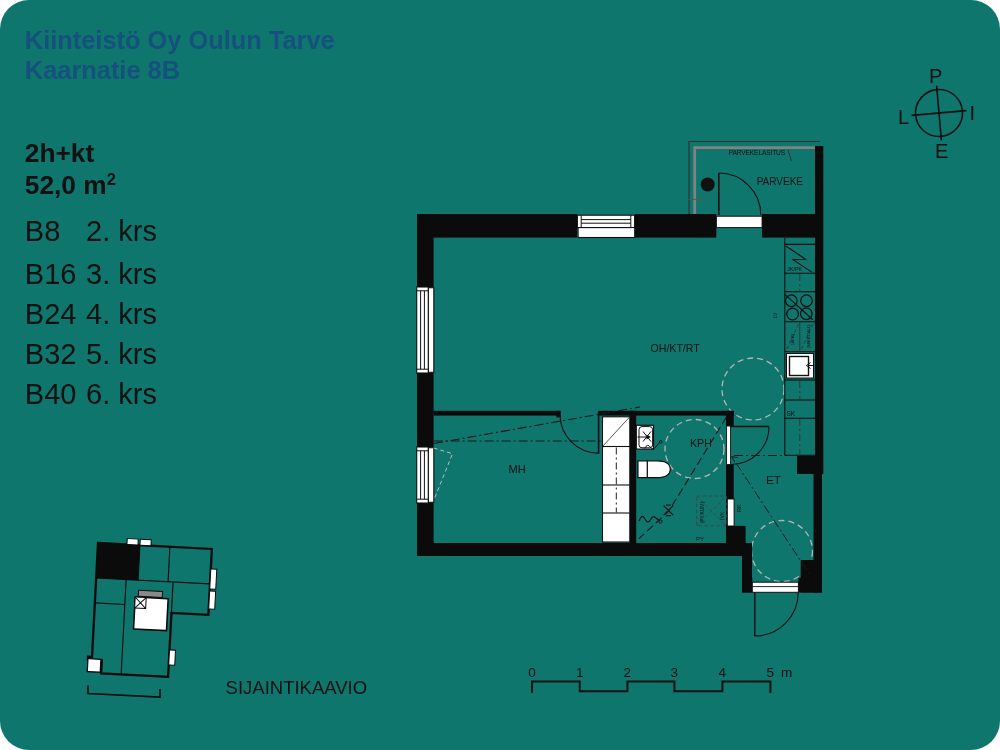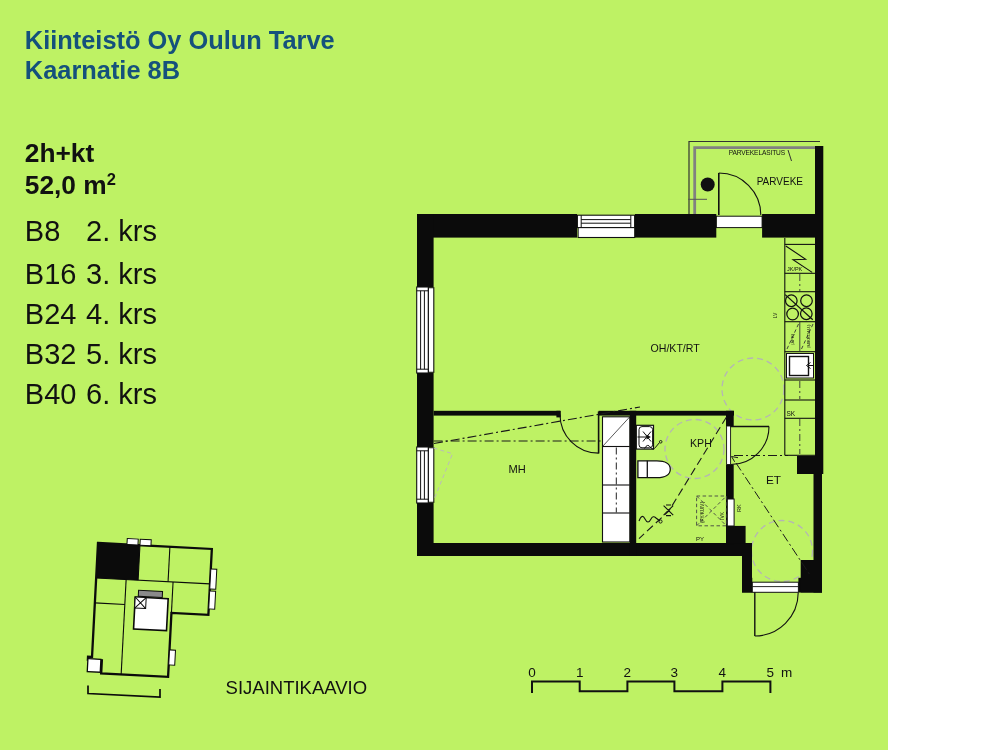--- a/index.html
+++ b/index.html
@@ -1,17 +1,17 @@
 <!DOCTYPE html>
 <html><head>
 <meta charset="utf-8">
 <style>
   html,body{margin:0;padding:0;background:#fff;}
-  #page{position:relative;width:888px;height:750px;background:#bef264;overflow:hidden;
-        font-family:"Liberation Sans",sans-serif;}
+  #page{position:relative;width:1000px;height:750px;background:#0f766e;overflow:hidden;
+        font-family:"Liberation Sans",sans-serif;border-radius:29px;}
   svg{position:absolute;left:0;top:0;}
   text{font-family:"Liberation Sans",sans-serif;}
 </style>
 </head>
 <body>
 <div id="page">
 <svg width="1000" height="750" viewBox="0 0 1000 750">
 
 <text x="24.8" y="48.8" font-size="25.4" font-weight="bold" fill="#15517c">Kiinteistö Oy Oulun Tarve</text>
 

